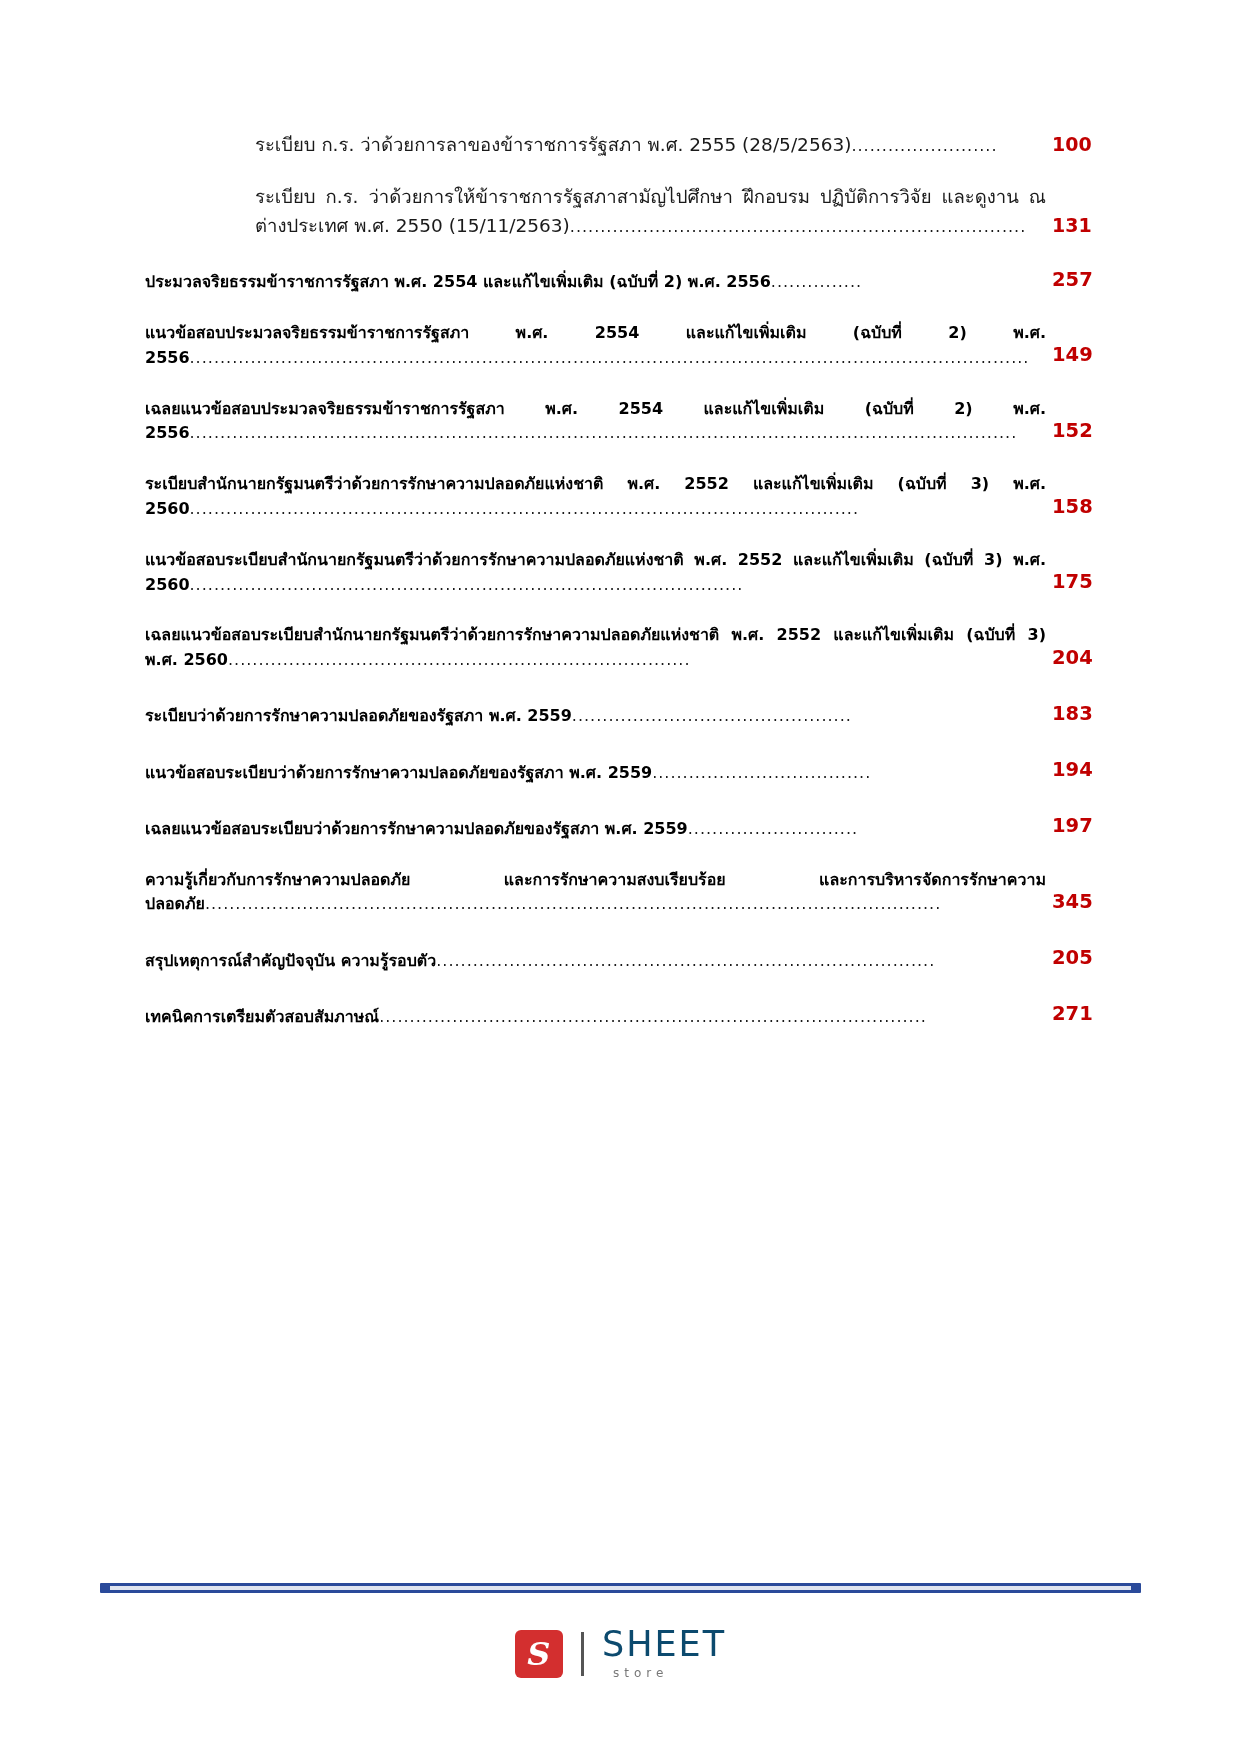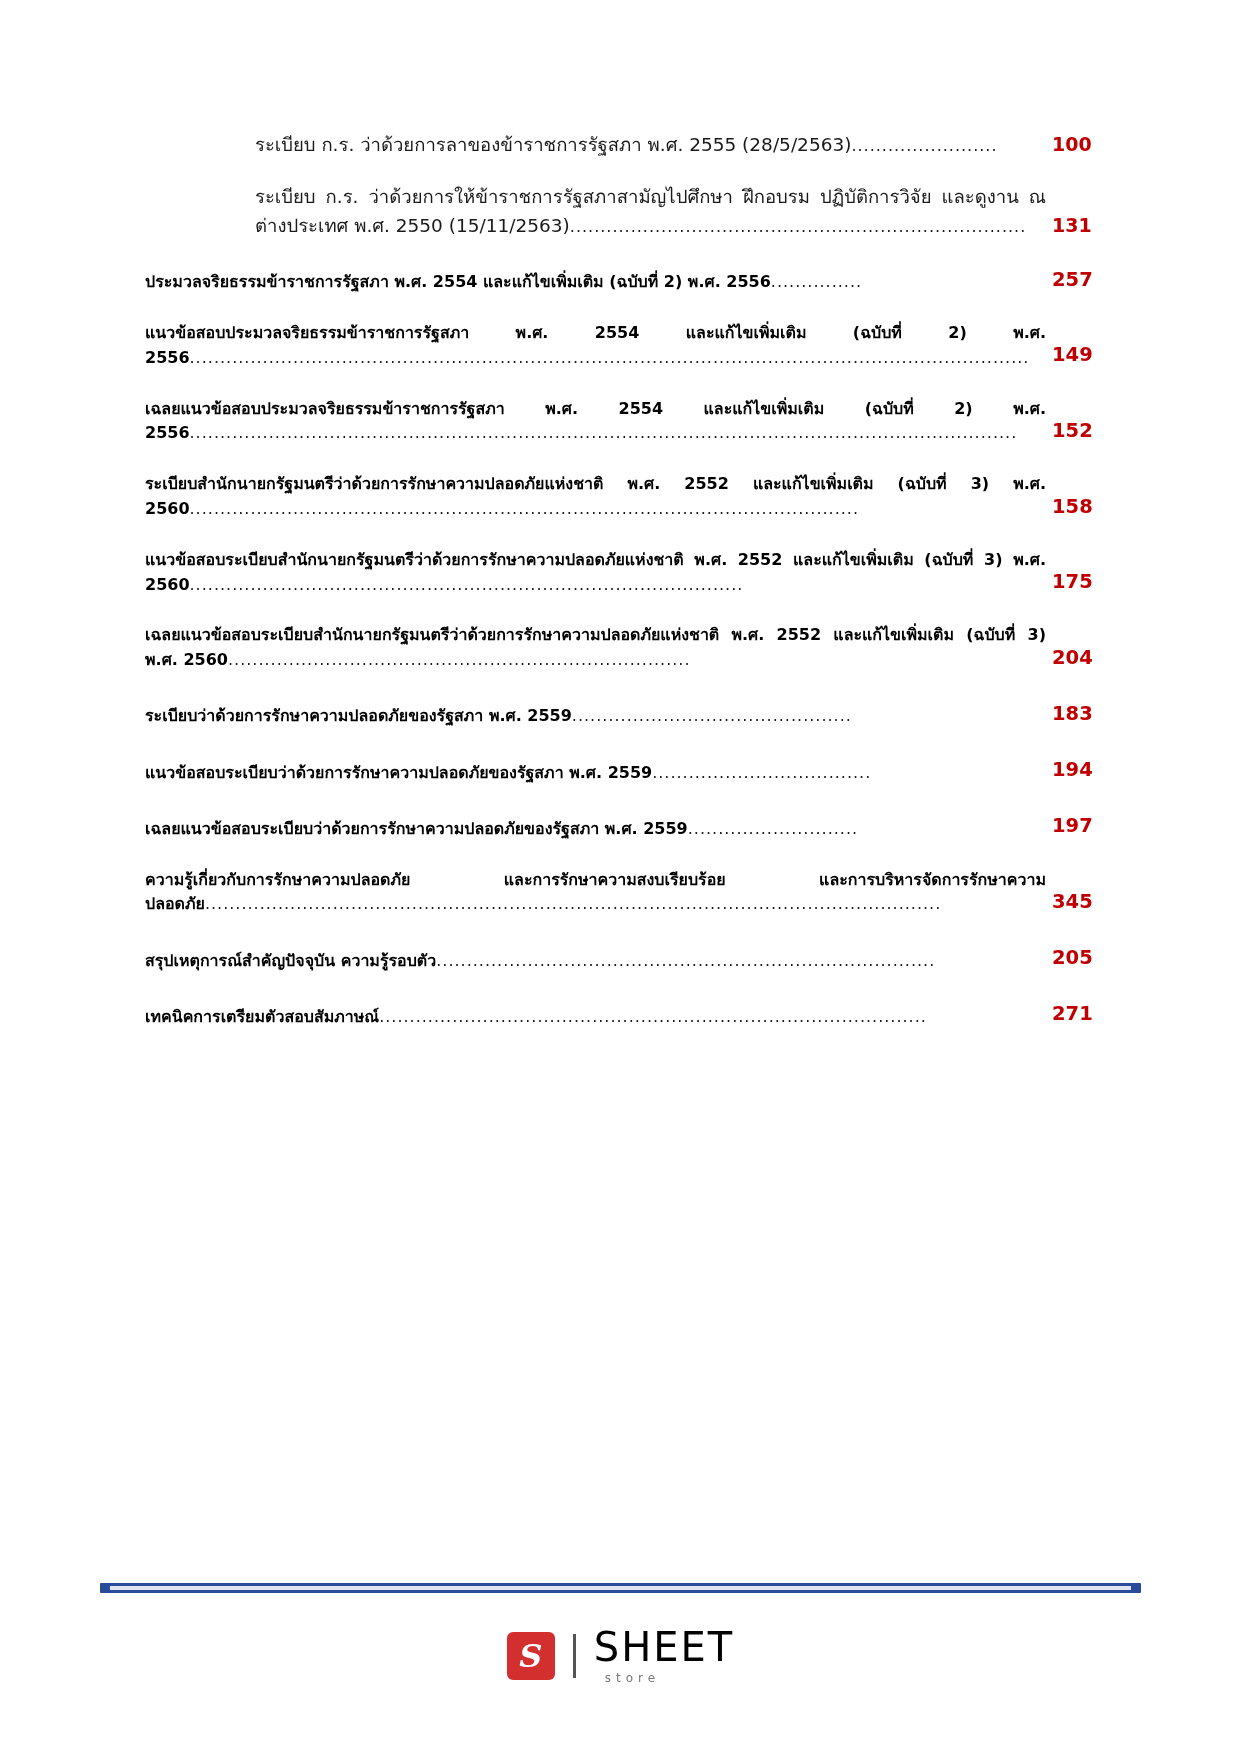--- a/index.html
+++ b/index.html
@@ -140,23 +140,23 @@
     height: 44px;
     background: #555;
     margin: 0 6px;
   }
   .logo-text {
     display: flex;
     flex-direction: column;
     justify-content: center;
   }
   .logo-title {
-    font-size: 40px;
+    font-size: 35px;
     letter-spacing: 2px;
-    color: #000000;
+    color: #0c4a6e;
     font-weight: normal;
     line-height: 1;
     font-family: "DejaVu Sans", "Liberation Sans", sans-serif;
   }
   .logo-sub {
     font-size: 12px;
     letter-spacing: 5px;
     color: #777;
     margin-top: 4px;
     margin-left: 11px;

